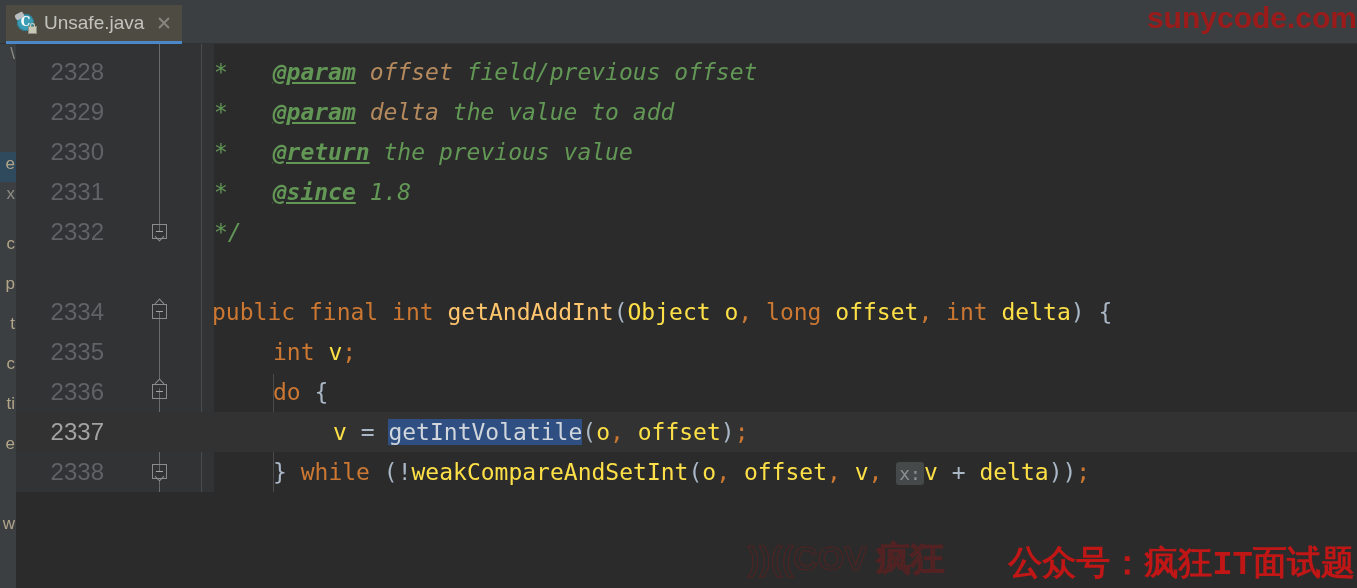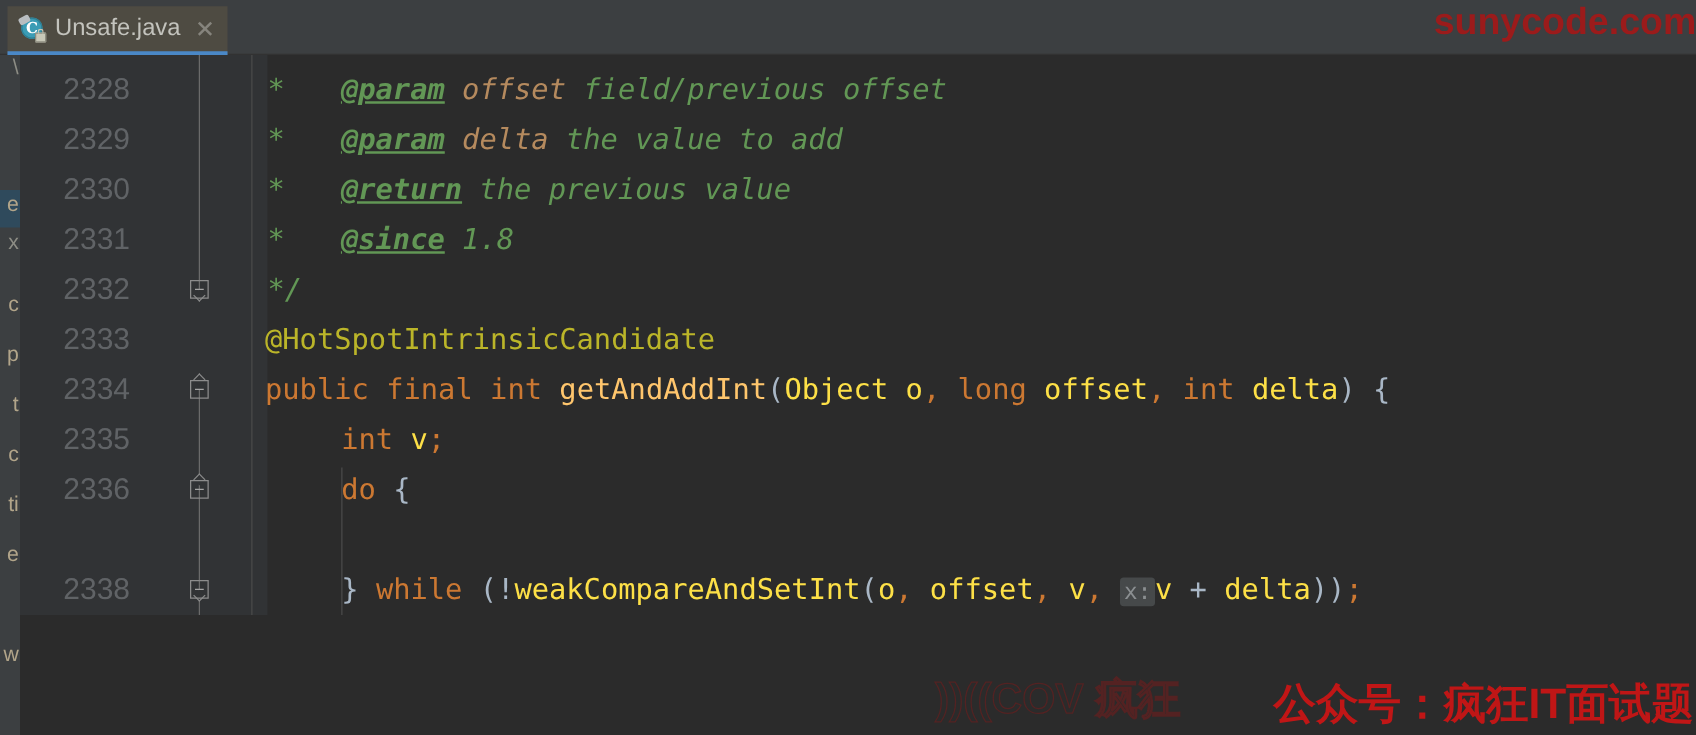--- a/index.html
+++ b/index.html
@@ -278,21 +278,21 @@
     font-family: "Liberation Sans", sans-serif;
     letter-spacing: 0px;
     white-space: nowrap;
   }
   .wm-bottom {
     position: absolute;
     right: 2px; bottom: 2px;
     color: #c01616;
     font-size: 34px;
     font-weight: bold;
-    font-family: Liberation Sans, sans-serif;
+    font-family: Liberation Mono, monospace;
     white-space: nowrap;
   }
   .wm-ghost {
     position: absolute;
     left: 748px; bottom: 6px;
     color: transparent;
     -webkit-text-stroke: 1px rgba(150, 20, 20, 0.45);
     font-size: 34px;
     font-weight: bold;
     font-family: "Liberation Sans", sans-serif;
@@ -369,24 +369,20 @@
     <div class="row" style="top:168px">
       <div class="lineno">2332</div>
       <div class="code"><span class="c-doc">*/</span></div>
       <div class="fold end" style="left:136px; top:12px;">
         <span class="tip"></span>
           <span class="box"></span>
           <span class="dash"></span>
       </div>
     </div>
 
-    <div class="row" style="top:208px">
-      <div class="lineno">2333</div>
-      <div class="code" style="left:196px"><span class="c-anno">@HotSpotIntrinsicCandidate</span></div>
-    </div>
 
     <div class="row" style="top:248px">
       <div class="lineno">2334</div>
       <div class="code" style="left:196px"><span class="c-kw">public</span><span class="c-punct"> </span><span class="c-kw">final</span><span class="c-punct"> </span><span class="c-kw">int</span><span class="c-punct"> </span><span class="c-method">getAndAddInt</span><span class="c-punct">(</span><span class="c-ident">Object</span><span class="c-punct"> </span><span class="c-ident">o</span><span class="c-semi">,</span><span class="c-punct"> </span><span class="c-kw">long</span><span class="c-punct"> </span><span class="c-ident">offset</span><span class="c-semi">,</span><span class="c-punct"> </span><span class="c-kw">int</span><span class="c-punct"> </span><span class="c-ident">delta</span><span class="c-punct">) {</span></div>
       <div class="fold start" style="left:136px; top:12px;">
         <span class="tip"></span>
           <span class="box"></span>
           <span class="dash"></span>
       </div>
     </div>
@@ -399,20 +395,24 @@
     <div class="row" style="top:328px">
       <div class="lineno">2336</div>
       <div class="code" style="left:257px"><span class="c-kw">do</span><span class="c-punct"> {</span></div>
       <div class="fold start" style="left:136px; top:12px;">
         <span class="tip"></span>
           <span class="box"></span>
           <span class="dash"></span>
       </div>
     </div>
 
+    <div class="row current" style="top:368px">
+      <div class="lineno">2337</div>
+      <div class="code" style="left:317px"><span class="c-ident">v</span><span class="c-punct"> = </span><span class="sel">getIntVolatile</span><span class="c-punct">(</span><span class="c-ident">o</span><span class="c-semi">,</span><span class="c-punct"> </span><span class="c-ident">offset</span><span class="c-punct">)</span><span class="c-semi">;</span></div>
+    </div>
 
     <div class="row" style="top:408px">
       <div class="lineno">2338</div>
       <div class="code" style="left:257px"><span class="c-punct">} </span><span class="c-kw">while</span><span class="c-punct"> (!</span><span class="c-ident">weakCompareAndSetInt</span><span class="c-punct">(</span><span class="c-ident">o</span><span class="c-semi">,</span><span class="c-punct"> </span><span class="c-ident">offset</span><span class="c-semi">,</span><span class="c-punct"> </span><span class="c-ident">v</span><span class="c-semi">,</span><span class="c-punct"> </span><span class="hint">x:</span><span class="c-ident">v</span><span class="c-punct"> + </span><span class="c-ident">delta</span><span class="c-punct">))</span><span class="c-semi">;</span></div>
       <div class="fold end" style="left:136px; top:12px;">
         <span class="tip"></span>
           <span class="box"></span>
           <span class="dash"></span>
       </div>
     </div>

